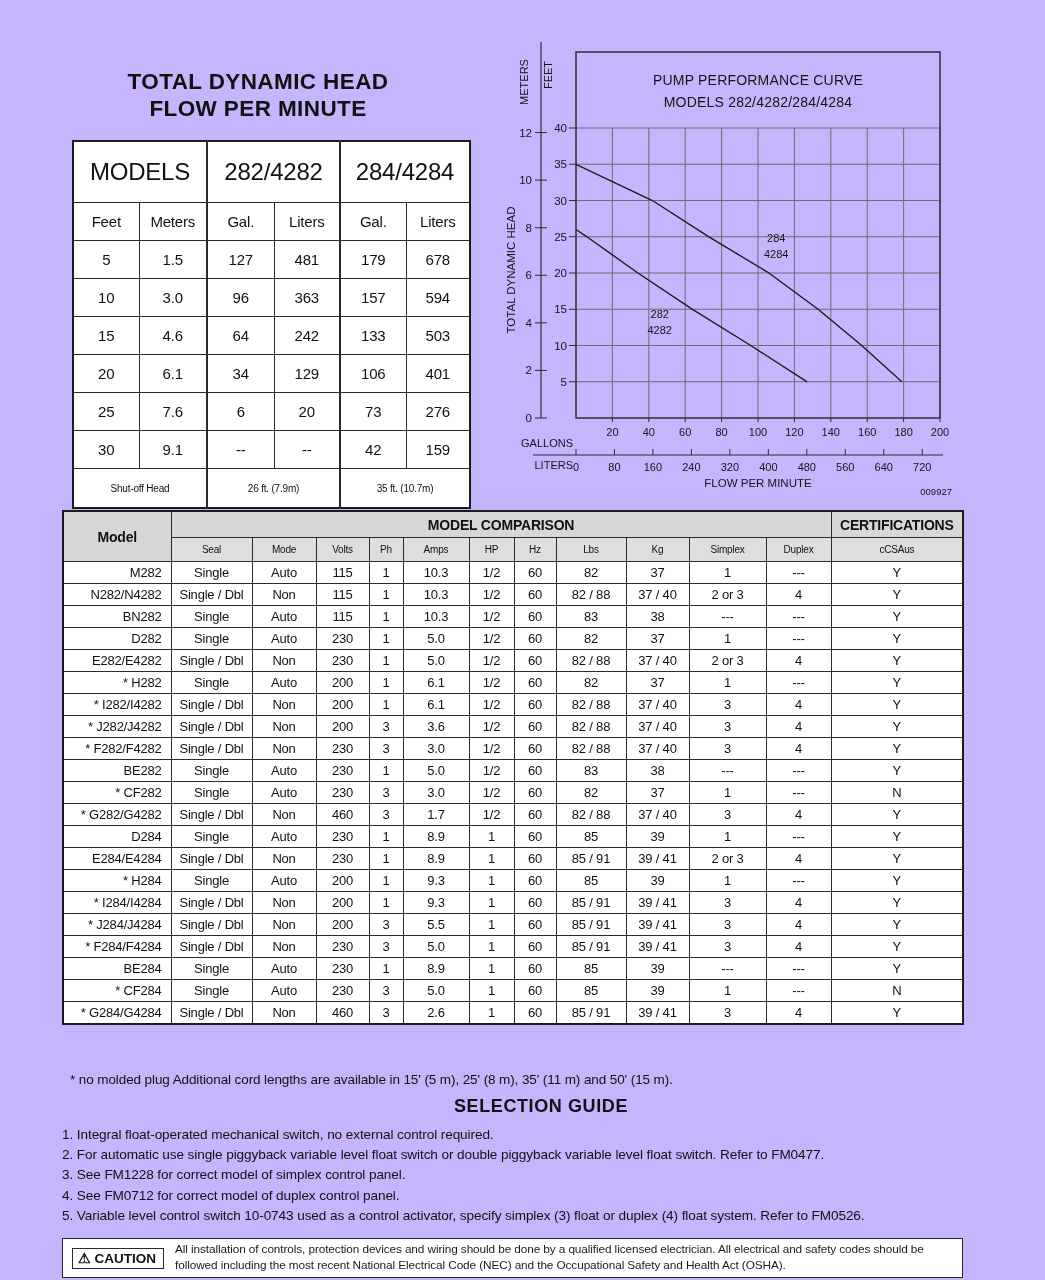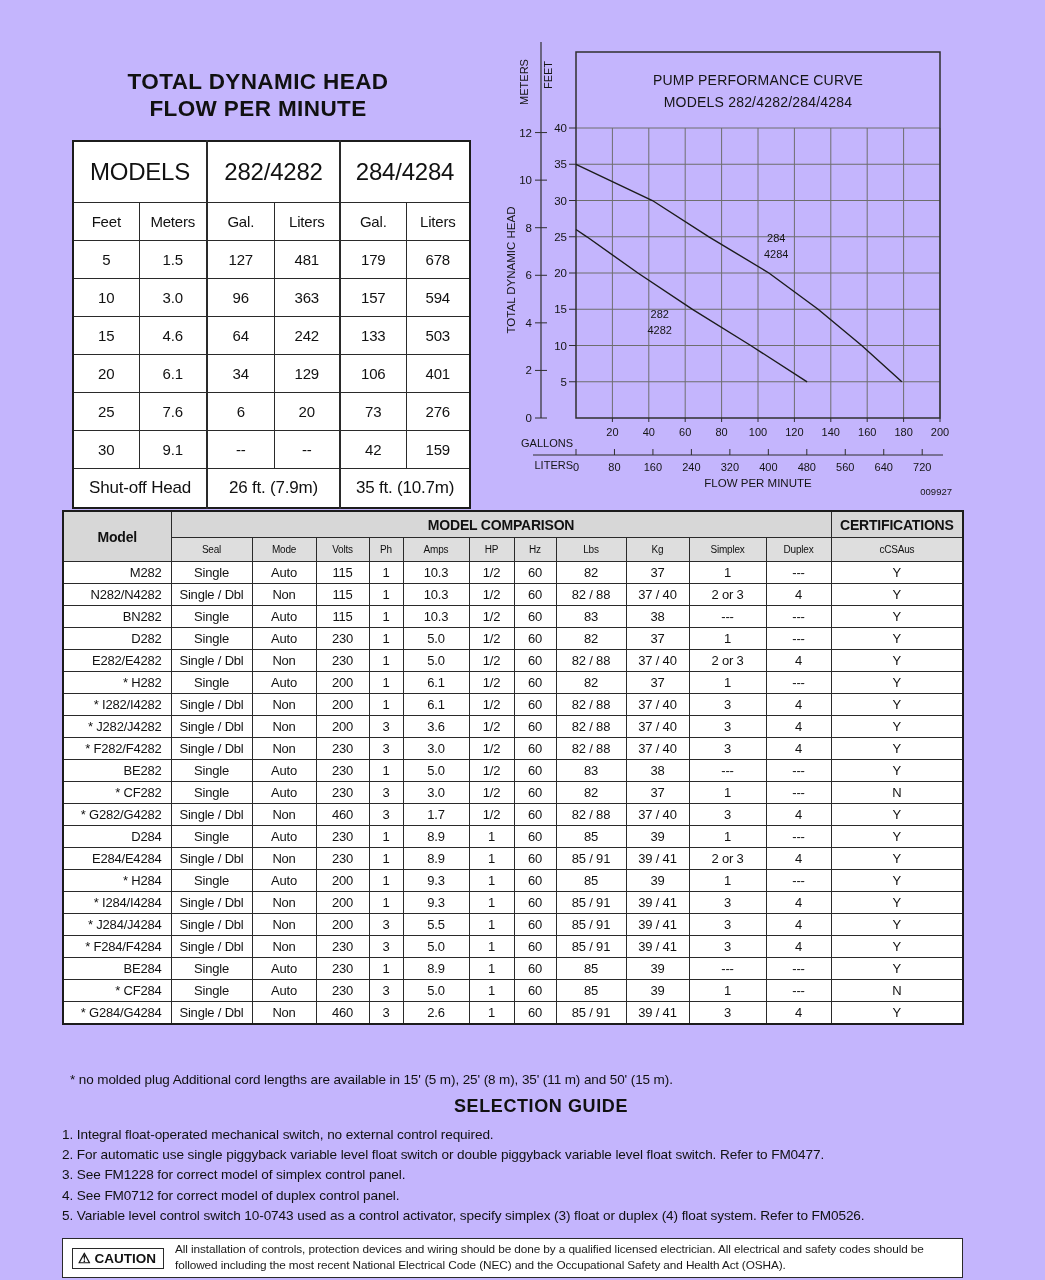--- a/index.html
+++ b/index.html
@@ -9,21 +9,21 @@
   .tdh-title{position:absolute;left:75px;top:68px;width:366px;text-align:center;
              font-size:22.5px;font-weight:700;line-height:27px;letter-spacing:.4px;color:#111;}
   
   table{border-collapse:collapse;table-layout:fixed;}
   .tdh{position:absolute;left:72px;top:140px;width:397px;background:#fff;border:2.2px solid #1c1c1c;}
   .tdh th,.tdh td{border:1.4px solid #2a2a2a;text-align:center;padding:8px;font-weight:400;
                   letter-spacing:-.2px;color:#111;}
   .tdh .models-row th{height:44px;font-size:24px;}
   .tdh .sub th{height:21px;font-size:15px;}
   .tdh tbody td{height:21px;line-height:21px;font-size:15px;}
-  .tdh tfoot td{height:22px;font-size:17px;}
+  .tdh tfoot td{height:22px;font-size:10px;}
   .gsep{border-left-width:2.2px !important;}
   
   .cmp{position:absolute;left:62px;top:510px;width:900px;border:2.4px solid #1c1c1c;background:#fff;}
   .cmp th,.cmp td{border:1.4px solid #2a2a2a;text-align:center;padding:0;color:#111;letter-spacing:-.2px;}
   .cmp tr.h1 th{height:25px;font-size:14px;font-weight:700;background:#d7d7d7;}
   .cmp tr.h2 th{height:23px;font-size:10px;font-weight:400;background:#dedede;}
   .cmp th.model-h{background:#d7d7d7;font-weight:400;font-size:14.5px;}
   .cmp tbody td{height:21px;line-height:21px;font-size:13px;background:#fff;}
   .cmp tbody td.model{text-align:right;padding-right:9px;}
   

